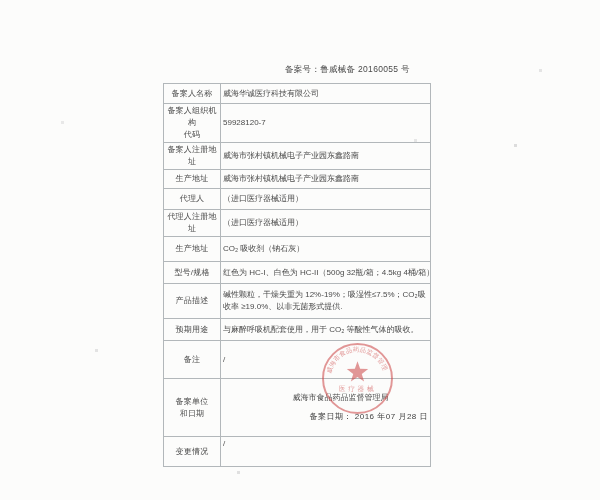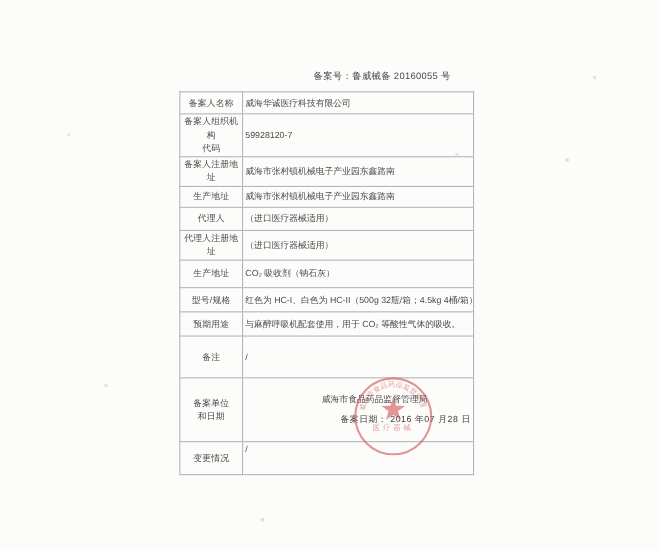--- a/index.html
+++ b/index.html
@@ -84,20 +84,24 @@
       <td class="val">（进口医疗器械适用）</td>
     </tr>
     <tr style="height:25px;">
       <td class="lbl">生产地址</td>
       <td class="val">CO₂ 吸收剂（钠石灰）</td>
     </tr>
     <tr style="height:22px;">
       <td class="lbl">型号/规格</td>
       <td class="val nowrap">红色为 HC-I、白色为 HC-II（500g  32瓶/箱；4.5kg  4桶/箱）</td>
     </tr>
+    <tr style="height:35px;">
+      <td class="lbl">产品描述</td>
+      <td class="val">碱性颗粒，干燥失重为 12%-19%；吸湿性≤7.5%；CO₂吸收率 ≥19.0%、以非无菌形式提供.</td>
+    </tr>
     <tr style="height:22px;">
       <td class="lbl">预期用途</td>
       <td class="val">与麻醉呼吸机配套使用，用于 CO₂ 等酸性气体的吸收。</td>
     </tr>
     <tr style="height:38px;">
       <td class="lbl">备注</td>
       <td class="val">/</td>
     </tr>
     <tr style="height:58px;">
       <td class="lbl">

